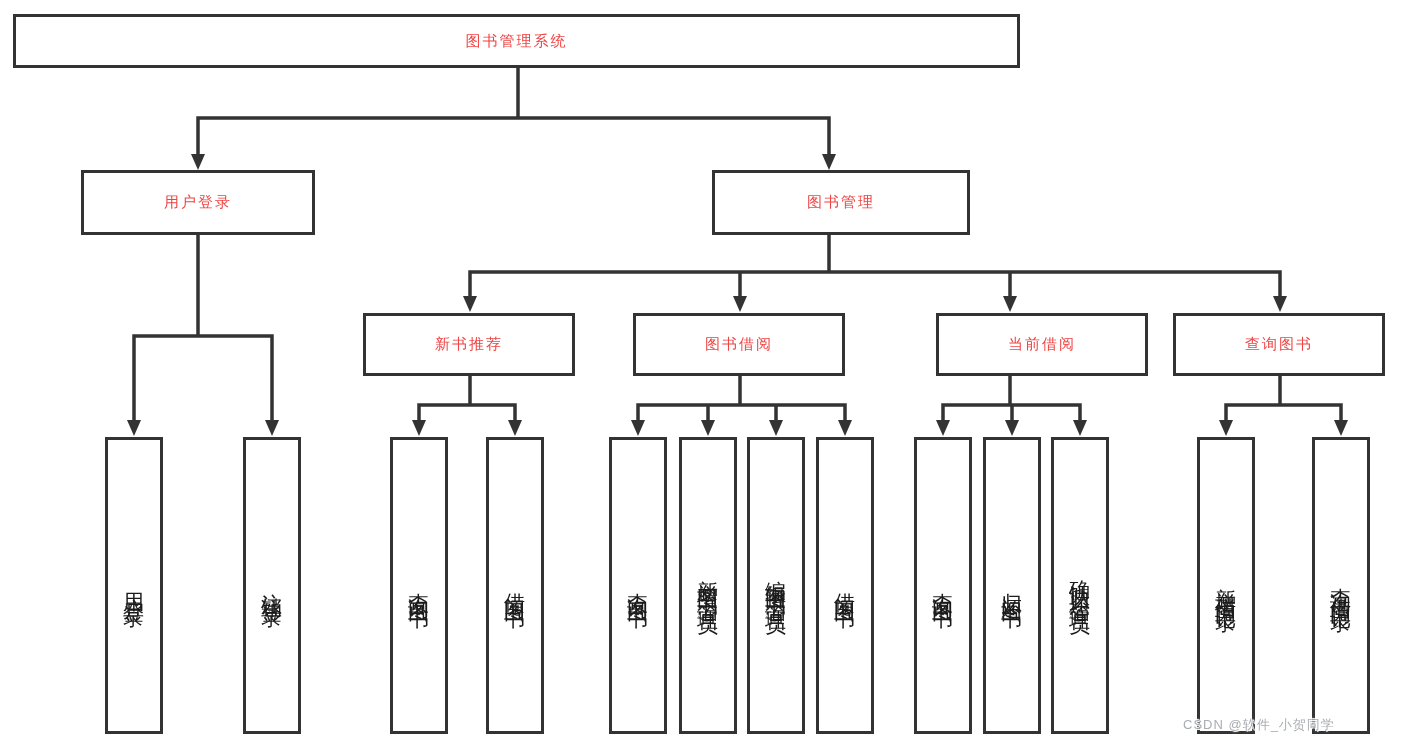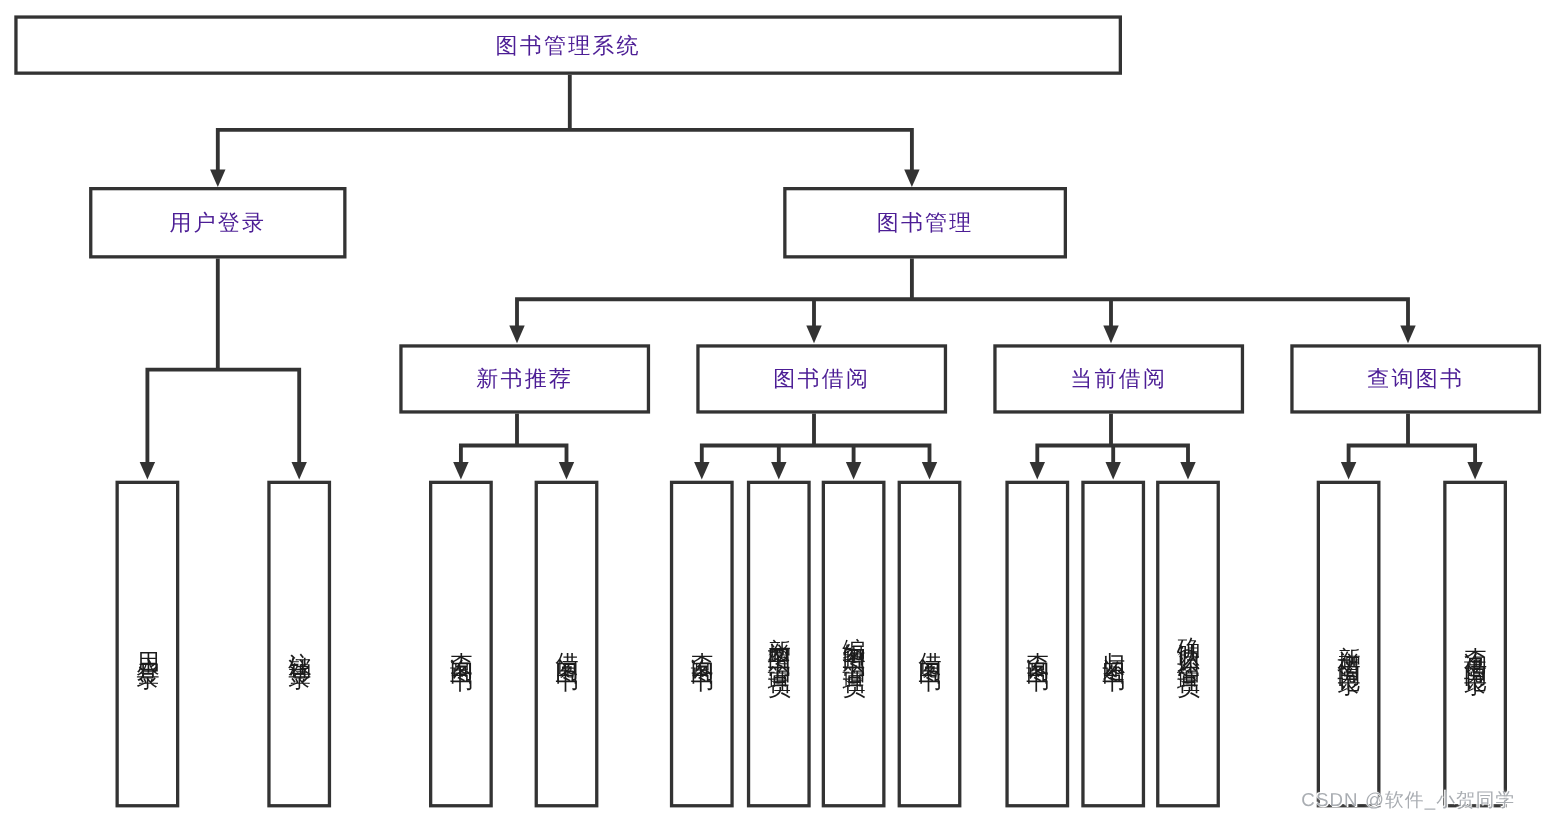--- a/index.html
+++ b/index.html
@@ -18,22 +18,22 @@
     z-index: 0;
   }
   .hbox {
     position: absolute;
     box-sizing: border-box;
     border: 3px solid #333333;
     background: #ffffff;
     display: flex;
     align-items: center;
     justify-content: center;
-    font-size: 20px;
-    color: #4c1d95;
+    font-size: 15px;
+    color: #ef4444;
     letter-spacing: 2px;
     z-index: 1;
   }
   .vbox {
     position: absolute;
     box-sizing: border-box;
     border: 3px solid #333333;
     background: #ffffff;
     top: 437px;
     width: 58px;
@@ -51,37 +51,37 @@
     letter-spacing: 5px;
     color: #1b1b1b;
     white-space: nowrap;
   }
   
   .n-root   { left: 13px;   top: 14px;  width: 1007px; height: 54px; }
   
   .n-login  { left: 81px;   top: 170px; width: 234px;  height: 65px; }
   .n-mgmt   { left: 712px;  top: 170px; width: 258px;  height: 65px; }
   
-  .n-l3     { top: 313px; width: 228px; height: 63px; }
+  .n-l3     { top: 313px; width: 212px; height: 63px; }
   .n-rec    { left: 363px; }
   .n-borrow { left: 633px; }
-  .n-cur    { left: 903px; }
+  .n-cur    { left: 936px; }
   .n-hist   { left: 1173px; }
   
   .a1 { left: 105px; }  .a2 { left: 243px; }
   .b1 { left: 390px; }  .b2 { left: 486px; }
   .c1 { left: 609px; }  .c2 { left: 679px; }  .c3 { left: 747px; }  .c4 { left: 816px; }
   .d1 { left: 914px; }  .d2 { left: 983px; }  .d3 { left: 1051px; }
   .e1 { left: 1197px; } .e2 { left: 1312px; }
   .watermark {
     position: absolute;
     left: 1183px;
     top: 716px;
     z-index: 2;
-    font-size: 17px;
+    font-size: 13px;
     color: #a9adb2;
     letter-spacing: 1px;
     text-shadow: 1px 1px 0 #ffffff, -1px -1px 0 #ffffff, 0 0 3px #ffffff;
     white-space: nowrap;
   }
 </style>
 </head>
 <body>
 
 <div class="canvas">

